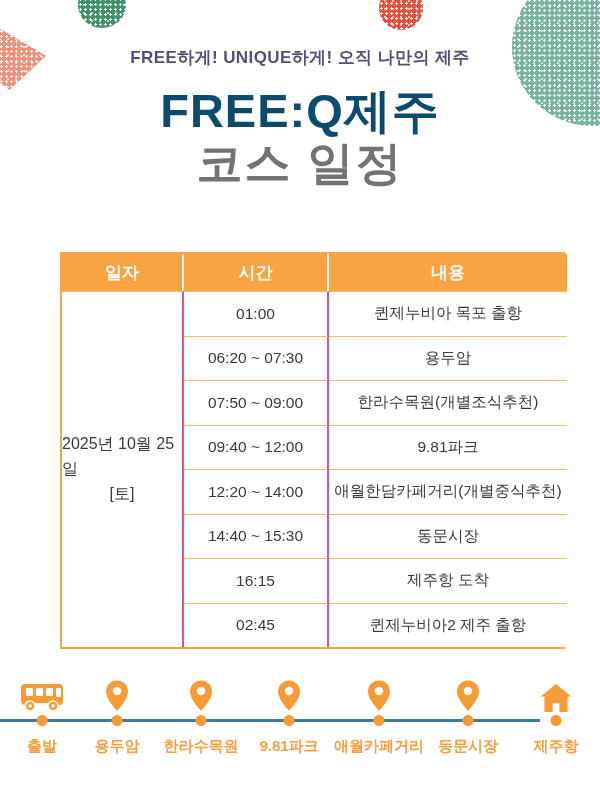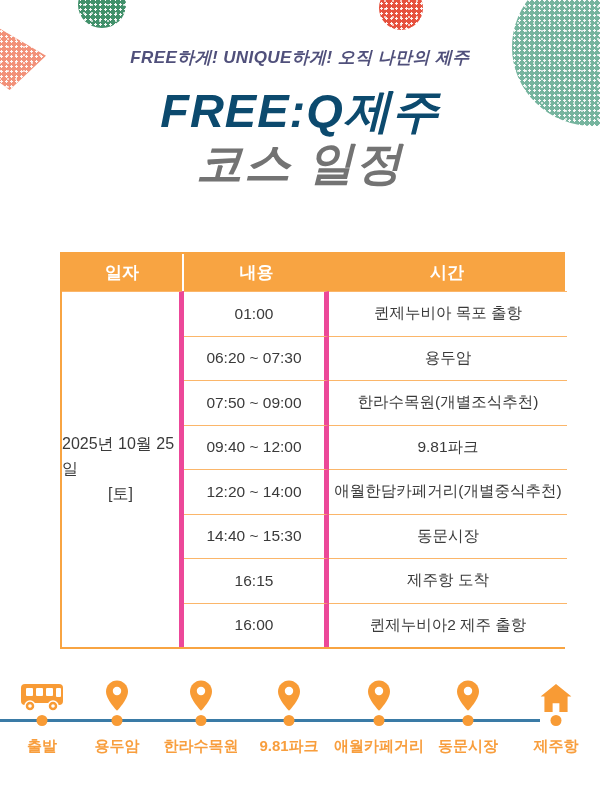--- a/index.html
+++ b/index.html
@@ -18,37 +18,37 @@
     background-size:5px 5px, 8px 8px;
     background-position:0 0, 2px 3px;
   }
   .blob-teal-big   { left:512px; top:-32px; width:162px; height:158px; border-radius:50%; background-color:#76b49e; }
   .blob-green-sm   { left:78px;  top:-18px; width:48px;  height:46px;  border-radius:50%; background-color:#41906a; }
   .blob-red-sm     { left:379px; top:-14px; width:44px;  height:44px;  border-radius:50%; background-color:#e6503d; }
   .blob-salmon     { left:-6px;  top:24px;  width:52px;  height:66px;  background-color:#f29179;
                      clip-path:polygon(0% 2%, 100% 48%, 30% 100%, 0% 82%); }
 
   
-  .header { position:absolute; left:0; top:46px; width:600px; text-align:center;font-style:italic; }
+  .header { position:absolute; left:0; top:46px; width:600px; text-align:center; }
   .subtitle { font-size:17px; font-weight:600; color:#50507b; letter-spacing:.4px; }
   .title-main { margin-top:18px; font-size:47px; font-weight:600; color:#0c4a6e; letter-spacing:1px; line-height:1.0; }
   .title-sub  { margin-top:6px;  font-size:46px; font-weight:800; color:#737373; letter-spacing:2px; line-height:1.0; }
 
   
   .schedule { position:absolute; left:60px; top:252px; width:505px;
     display:grid; grid-template-columns:122px 145px 238px;
     grid-template-rows:37px repeat(8, 44.5px);
     border:2px solid #f8a442; box-sizing:border-box; background:#1d4ed8; }
   .schedule * { box-sizing:border-box; }
   .th { background:#f8a442; color:#ffffff; font-size:17px; font-weight:bold;
         display:flex; align-items:center; justify-content:center; }
   .th.gap { border-right:2px solid #ffffff; }
   .cell { display:flex; align-items:center; justify-content:center;
           font-size:15.5px; color:#3a3a3a; border-top:1px solid #fbb66a; background:#fff; }
-  .cell.vline { border-right:5px solid #ec4899; }
+  .cell.vline { border-right:2px solid #ec4899; }
   .date-cell { grid-column:1; grid-row:2 / span 8; flex-direction:column; line-height:1.55; font-size:16px; }
 
   
   .timeline { position:absolute; left:0; top:675px; width:540px; height:100px; }
   .t-line { position:absolute; left:0; right:0; top:44px; height:3px; background:#3a7ba6; }
   .stop { position:absolute; top:0; width:0; height:100px; }
   .t-icon { position:absolute; left:0; transform:translateX(-50%); display:block; }
   .t-icon.icon-bus  { top:8px; }
   .t-icon.icon-pin  { top:5px; }
   .t-icon.icon-home { top:9px; }
@@ -66,43 +66,43 @@
 <div class="blob speckle blob-teal-big"></div>
 
 <div class="header">
   <div class="subtitle">FREE하게! UNIQUE하게! 오직 나만의 제주</div>
   <div class="title-main">FREE:Q제주</div>
   <div class="title-sub">코스 일정</div>
 </div>
 
 <div class="schedule">
   <div class="th gap">일자</div>
+  <div class="th gap">시간</div>
   <div class="th">내용</div>
-  <div class="th gap">시간</div>
 
   <div class="cell vline date-cell">
     <div>2025년 10월 25일</div>
     <div>[토]</div>
   </div>
 
   <div class="cell vline">01:00</div>
   <div class="cell">퀸제누비아 목포 출항</div>
   <div class="cell vline">06:20 ~ 07:30</div>
   <div class="cell">용두암</div>
   <div class="cell vline">07:50 ~ 09:00</div>
   <div class="cell">한라수목원(개별조식추천)</div>
   <div class="cell vline">09:40 ~ 12:00</div>
   <div class="cell">9.81파크</div>
   <div class="cell vline">12:20 ~ 14:00</div>
   <div class="cell">애월한담카페거리(개별중식추천)</div>
   <div class="cell vline">14:40 ~ 15:30</div>
   <div class="cell">동문시장</div>
   <div class="cell vline">16:15</div>
   <div class="cell">제주항 도착</div>
-  <div class="cell vline">16:00</div>
+  <div class="cell vline">02:45</div>
   <div class="cell">퀸제누비아2 제주 출항</div>
 </div>
 
 <div class="timeline">
   <div class="t-line"></div>
 
   <div class="stop" style="left:42px">
     <span class="t-icon icon-bus">
       <svg width="46" height="30" viewBox="0 0 46 30">
         <rect x="2" y="1" width="42" height="21" rx="4" fill="#f89b35"></rect>

